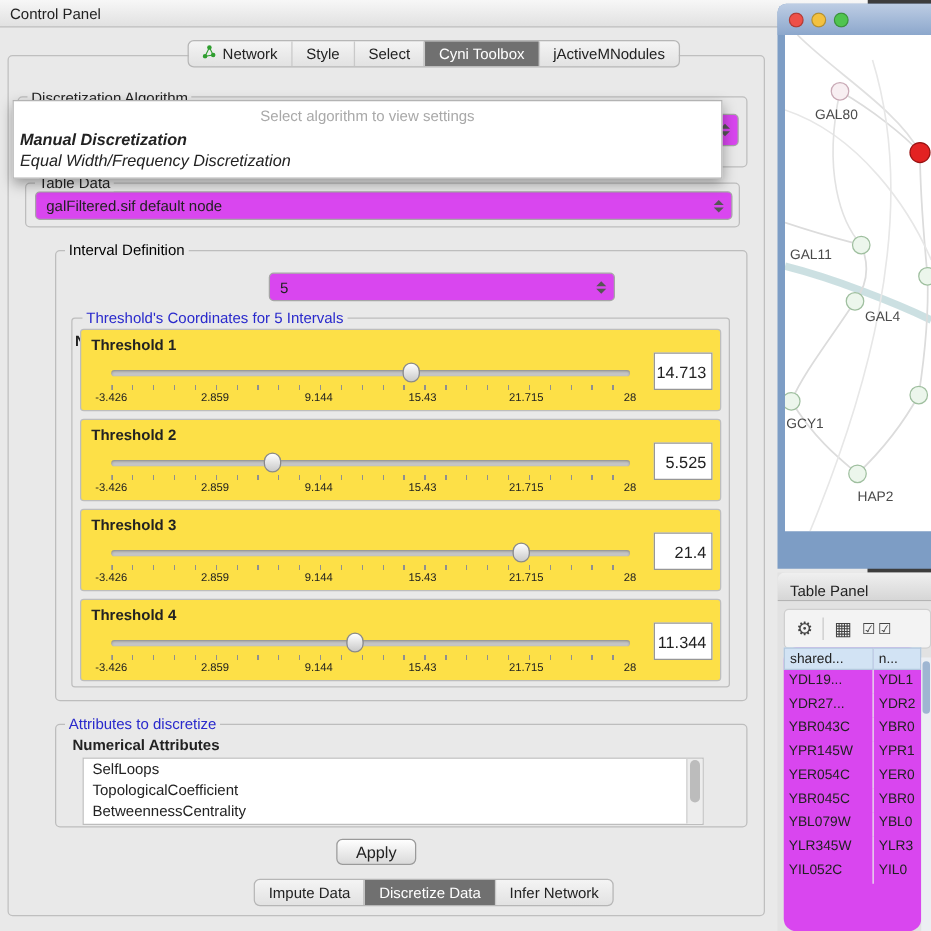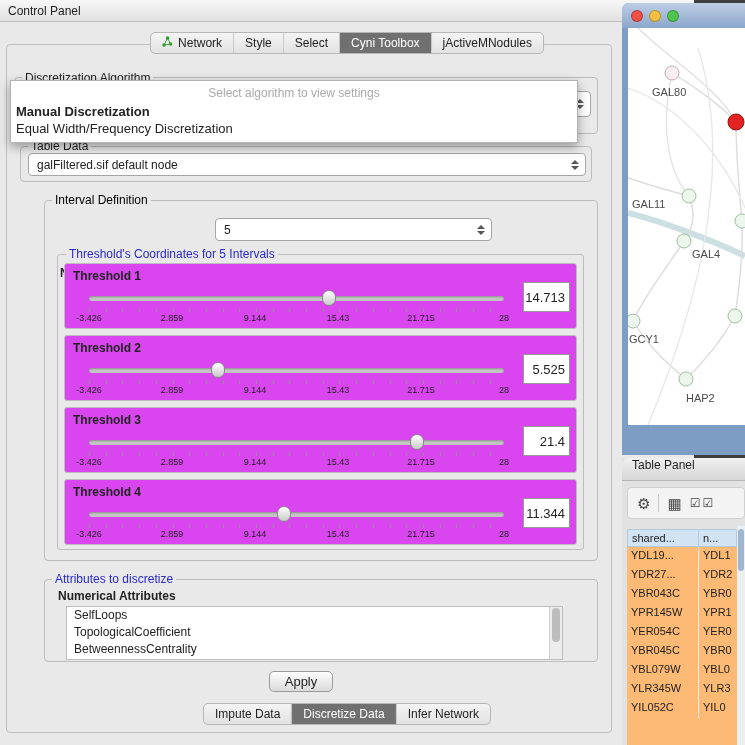--- a/index.html
+++ b/index.html
@@ -22,38 +22,38 @@
   .tabstrip.bottom { top:703px; }
   .tab { display:flex; align-items:center; gap:5px; padding:0 11px; font-size:12px; color:#222; border-left:1px solid #c9c9c9; cursor:default; white-space:nowrap; }
   .tab:first-child { border-left:0; }
   .tab.selected { background:#707070; color:#fff; }
 
   .group { position:absolute; border:1px solid #bdbdbd; border-radius:4px; }
   .group-title { position:absolute; background:#e9e9e9; padding:0 3px; font-size:12px; z-index:2; }
   .group-title.green { color:#000000; }
   .group-title.blue { color:#2929cc; }
 
-  .combo { position:absolute; background:#ffffff; border:1px solid #a6a6a6; border-radius:4px;
+  .combo { position:absolute; background:#d946ef; border:1px solid #a6a6a6; border-radius:4px;
     display:flex; align-items:center; font-size:12px; padding-left:8px; }
   .stepper { position:absolute; right:6px; top:50%; transform:translateY(-50%); display:flex; flex-direction:column; gap:2px; }
   .stepper i { width:0; height:0; border-left:4px solid transparent; border-right:4px solid transparent; }
   .stepper i.up { border-bottom:4px solid #555; }
   .stepper i.down { border-top:4px solid #555; }
 
   
   .algo-popup { position:absolute; left:10px; top:80px; width:568px; background:#fff;
     border:1px solid #b3b3b3; box-shadow:0 4px 10px rgba(0,0,0,.35); z-index:30; padding-bottom:5px; }
   .algo-popup .placeholder { text-align:center; color:#a9a9a9; font-size:12px; padding:5px 0 3px; }
-  .algo-popup .opt { font-size:13px; padding:1px 5px; }
+  .algo-popup .opt { font-size:13px; padding:1px 5px;font-style:italic; }
   .algo-popup .opt.bold { font-weight:bold; }
 
   
   .thresh-group { position:absolute; left:57px; top:254px; width:527px; height:296px;
     border:1px solid #bdbdbd; border-radius:3px; }
-  .t-panel { position:absolute; left:6px; width:513px; height:66px; border:1px solid #bdbdbd; border-radius:3px; background:#d946ef; }
+  .t-panel { position:absolute; left:6px; width:513px; height:66px; border:1px solid #bdbdbd; border-radius:3px; background:#fde047; }
   .t-label { position:absolute; left:8px; top:5px; font-weight:bold; font-size:12px; }
   .t-value { position:absolute; right:6px; top:18px; width:47px; height:30px; background:#fff;
     border:1px solid #979797; font-size:13px; display:flex; align-items:center; justify-content:flex-end; padding-right:4px; }
   .slider { position:absolute; left:24px; right:72px; top:24px; height:36px; }
   .track { position:absolute; left:0; right:0; top:8px; height:5px; background:#c6c6c6; border-radius:3px;
     box-shadow:inset 0 1px 2px rgba(0,0,0,.3); }
   .thumb { position:absolute; top:2px; width:14px; height:16px; margin-left:-7px;
     background:linear-gradient(#ffffff,#c9c9c9); border:1px solid #8a8a8a; border-radius:7px; }
   .ticks { position:absolute; left:0; right:0; top:20px; height:4px;
     background-image:repeating-linear-gradient(to right, #8f8f8f 0 1px, transparent 1px 16.7px); }
@@ -85,26 +85,26 @@
   .canvas { position:absolute; left:6px; top:25px; width:117px; height:397px; background:#fff; overflow:hidden; }
   .canvas svg { position:absolute; left:0; top:0; }
   .node { position:absolute; width:15px; height:15px; border-radius:50%; background:#ecf6ec;
     border:1px solid #9fbf9f; transform:translate(-50%,-50%); }
   .node.red-node { width:17px; height:17px; background:#e32222; border-color:#991111; }
   .node.pink-node { background:#f8eff2; border-color:#c9aab6; }
   .nlabel { position:absolute; font-size:11px; color:#4a4a4a; white-space:nowrap; }
 
   .table-panel { position:absolute; left:622px; top:458px; width:123px; height:287px; background:#e2e2e2; }
   .tp-titlebar { height:23px; background:linear-gradient(#f0f0f0,#d6d6d6); border-bottom:1px solid #b4b4b4;
-    border-top-left-radius:6px; display:flex; align-items:flex-start; padding-left:10px; font-size:12px; }
+    border-top-left-radius:6px; display:flex; align-items:flex-end; padding-left:10px; font-size:12px; }
   .tp-toolbar { position:absolute; left:5px; top:29px; width:118px; height:32px; background:#f3f3f3;
     border:1px solid #cfcfcf; border-radius:4px; display:flex; align-items:center; gap:8px; padding:0 9px; color:#444; }
   .tp-toolbar .divider { width:1px; height:18px; background:#c9c9c9; }
   .tp-toolbar .ticon { font-size:15px; line-height:1; }
-  .tp-table { position:absolute; left:5px; top:71px; width:110px; bottom:0; background:#fdba74; font-size:11px; }
+  .tp-table { position:absolute; left:5px; top:60px; width:110px; bottom:0; background:#d946ef; font-size:11px;border-radius:10px; }
   .thead { display:flex; }
   .th { background:#d2e3f4; border:1px solid #b4c9de; padding:2px 4px; font-size:11px; white-space:nowrap; overflow:hidden; }
   .th.c1 { width:72px; } .th.c2 { flex:1; border-left:0; }
   .trow { display:flex; height:19px; }
   .td { padding:2px 4px; white-space:nowrap; overflow:hidden; border-right:1px solid #ececec; }
   .td.c1 { width:72px; } .td.c2 { flex:1; border-right:0; }
   .tp-scroll { position:absolute; right:0; top:68px; bottom:0; width:8px; background:#eceff3; }
   .tp-scroll .sb-thumb { position:absolute; left:1px; top:3px; width:6px; height:42px; background:#9fb6d2; border-radius:3px; }
 </style>
 </head>

